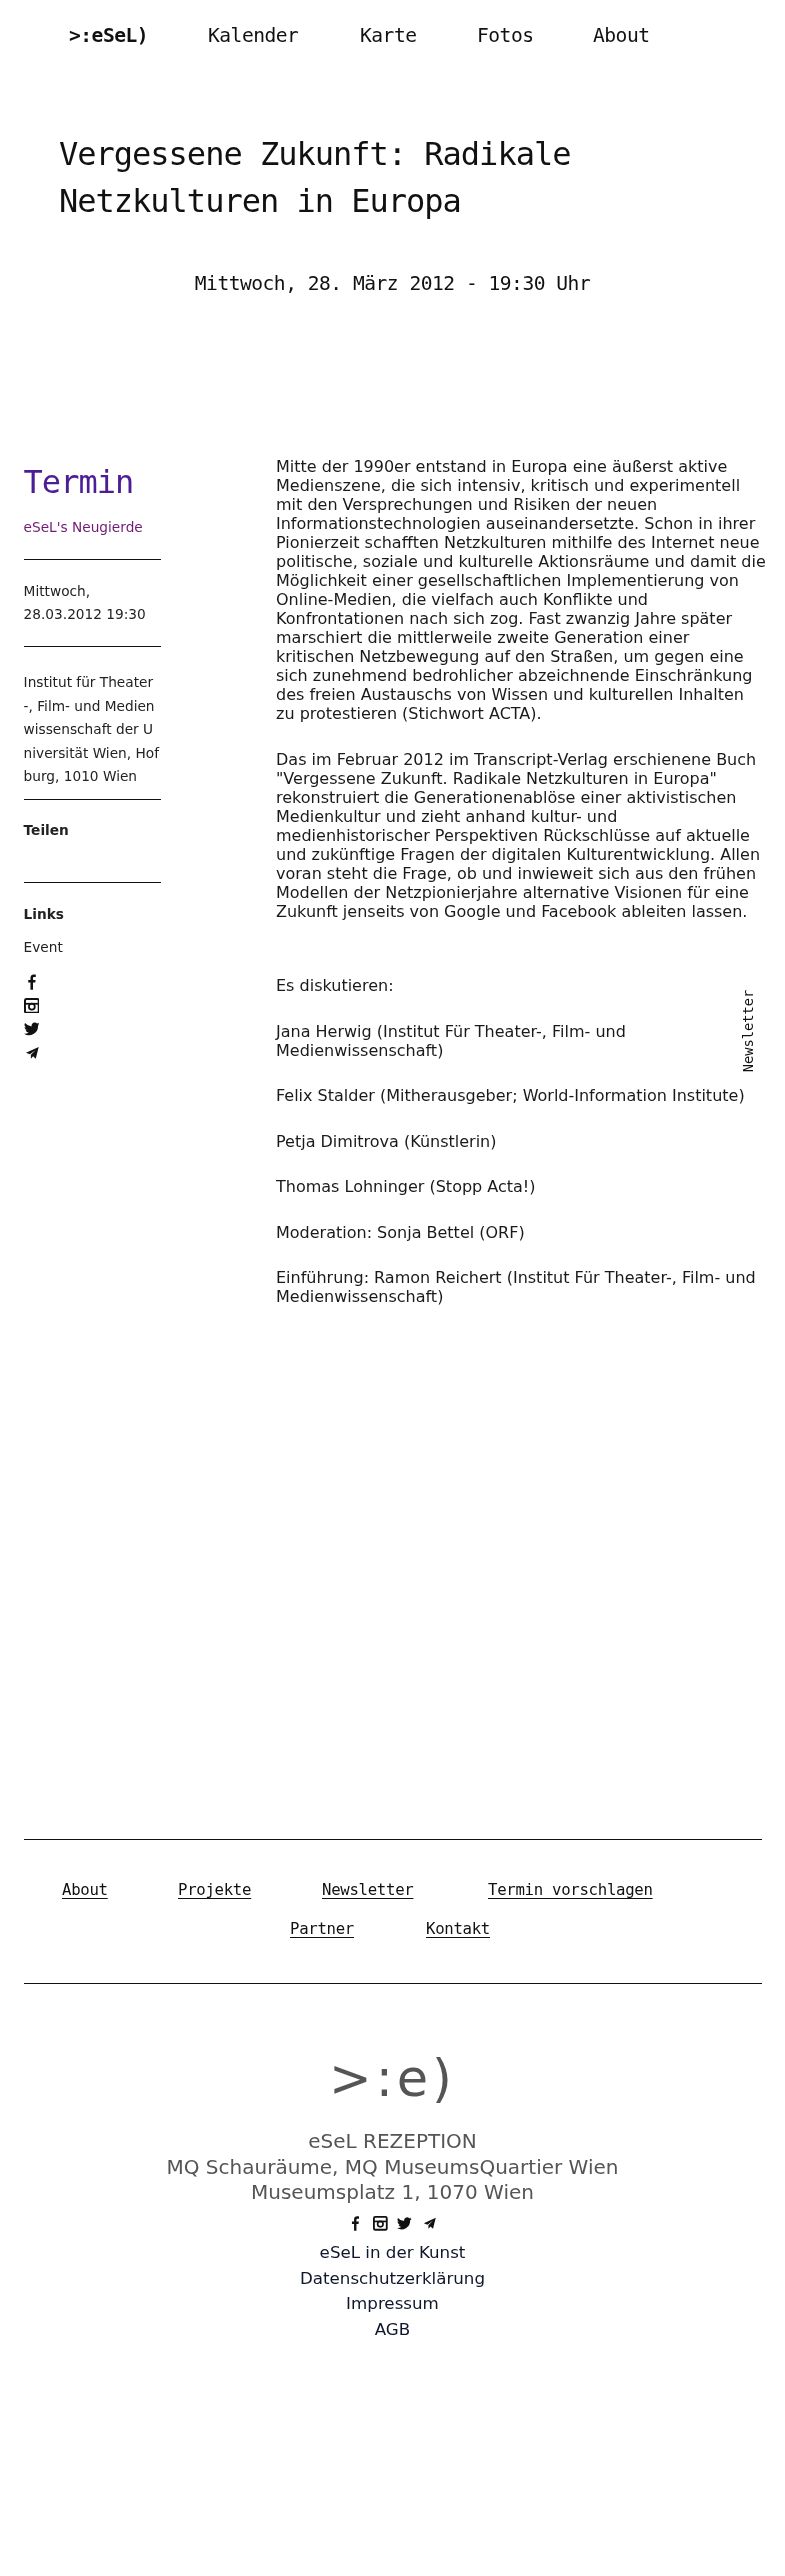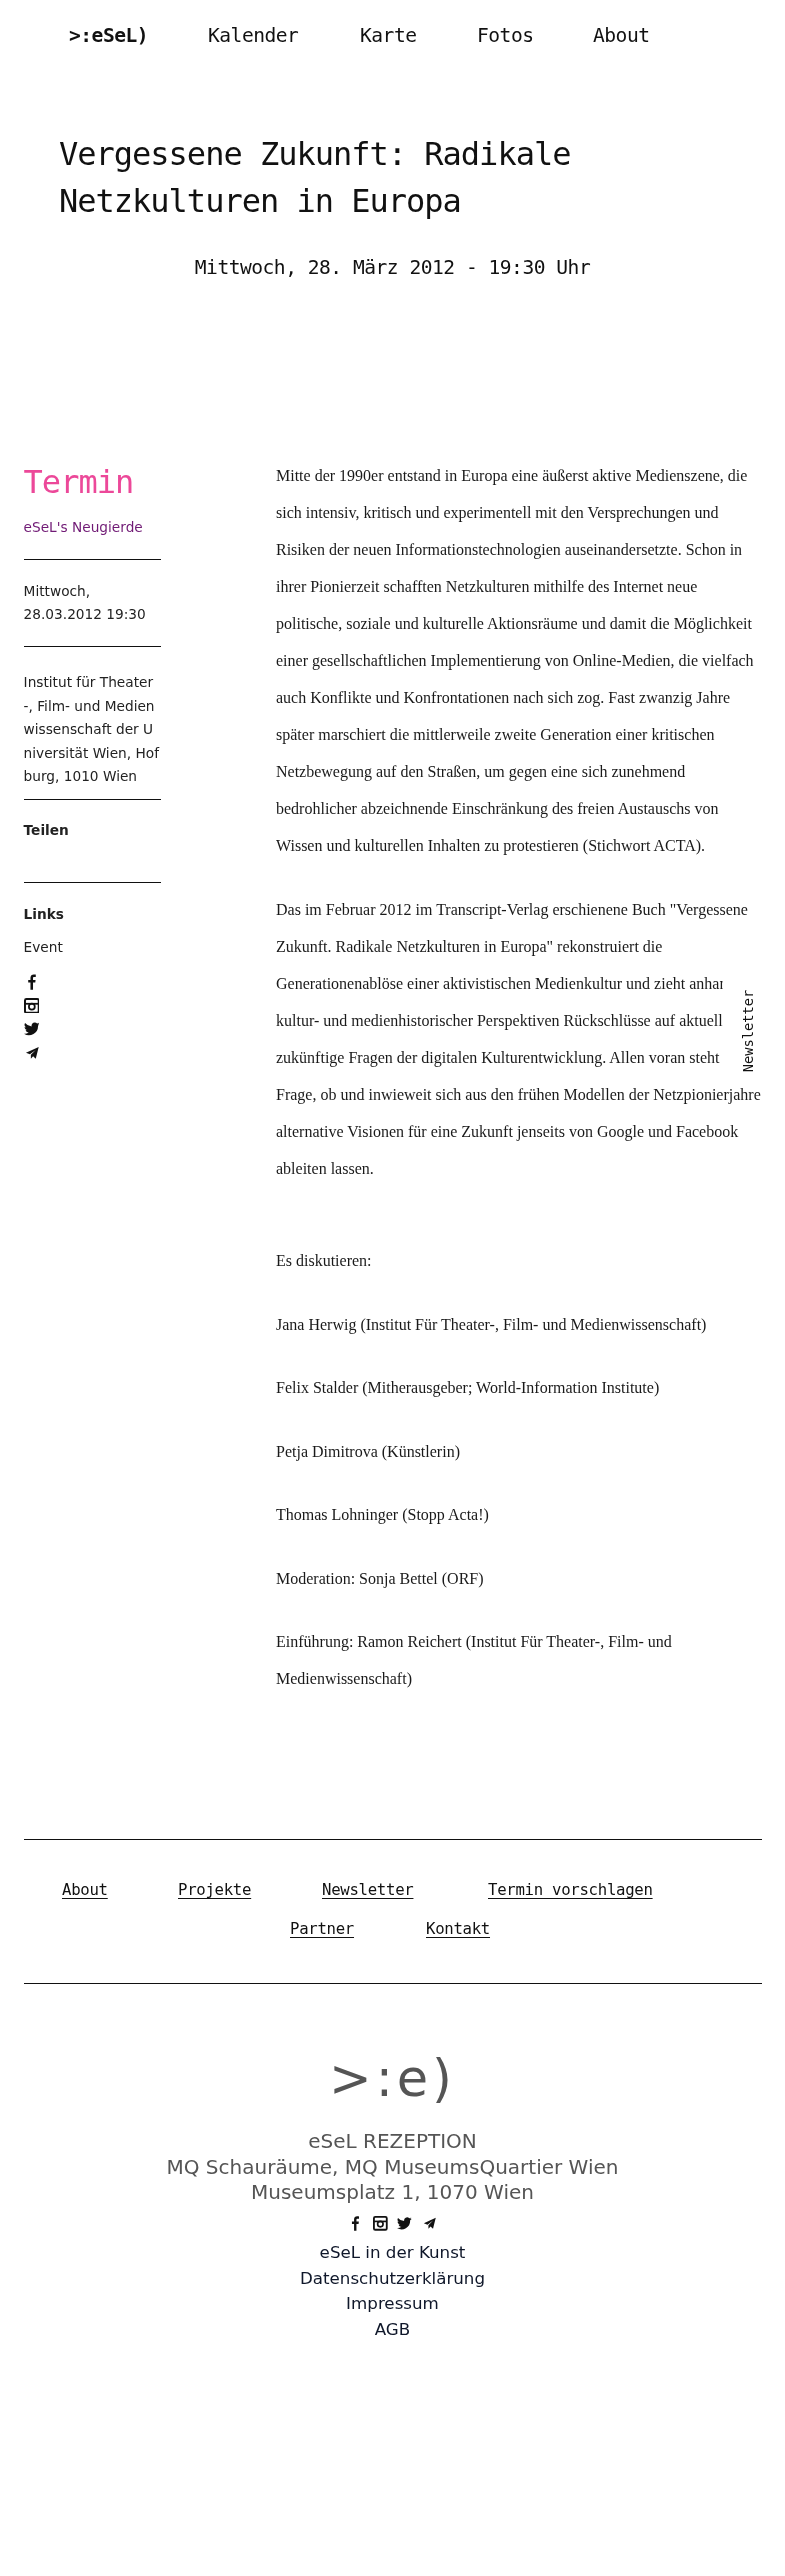--- a/index.html
+++ b/index.html
@@ -9,38 +9,38 @@
   
   .topnav { position:absolute; top:0; left:0; width:785px; height:71px; }
   .topnav a { position:absolute; top:23.6px; font-family:"DejaVu Sans Mono", monospace;
               font-size:19.6px; color:#111; text-decoration:none; letter-spacing:-0.5px; }
   .topnav .logo { left:69px; font-weight:bold; }
 
   
   .title { position:absolute; top:131px; left:59px; width:667px; text-align:left;
            font-family:"DejaVu Sans Mono", monospace; font-size:32px; line-height:47px;
            letter-spacing:-1px; margin:0; font-weight:normal; }
-  .date { position:absolute; top:256px; left:0; width:785px; text-align:center;
+  .date { position:absolute; top:272px; left:0; width:785px; text-align:center;
           font-family:"DejaVu Sans Mono", monospace; font-size:19.6px; letter-spacing:-0.5px; }
 
   
   .sidebar { position:absolute; top:461px; left:23.6px; width:137px; font-size:13.7px; line-height:23.6px; color:#222; }
   .sidebar h2 { font-family:"DejaVu Sans Mono", monospace; font-weight:normal; font-size:32px;
-                margin:0 0 11.8px 0; line-height:43px; letter-spacing:-1px; color:#ec4899; }
+                margin:0 0 11.8px 0; line-height:43px; letter-spacing:-1px; color:#4c1d95; }
   .sidebar p { margin:0 0 9.8px 0; }
   .sidebar hr { border:0; border-top:1.5px solid #111; margin:19.6px 0 19.6px 0; }
   .sidebar .links-h { font-weight:bold; margin-top:7.9px; }
 
   
   .share { position:absolute; left:17.7px; top:974px; width:43px; height:100px; background:#fff;
            display:flex; flex-direction:column; align-items:flex-start; gap:7.9px; padding-left:5.9px; }
   .share svg { width:15.7px; height:15.7px; display:block; }
 
   
-  .main { position:absolute; top:457px; left:276px; width:491px; font-size:16px; line-height:37px; color:#1a1a1a;font-family:Liberation Serif, serif; }
+  .main { position:absolute; top:457px; left:276px; width:491px; font-size:16px; line-height:19px; color:#1a1a1a; }
   .main p { margin:0 0 26.5px 0; }
   .main .gap { height:29px; }
   .main .gap-big { height:84px; }
 
   
   .nl-tab { position:absolute; left:723px; top:974px; width:62px; height:113px; background:#fff; }
   .nl-tab span { position:absolute; left:24.5px; top:57px; transform:translate(-50%,-50%) rotate(-90deg);
                  font-family:"DejaVu Sans Mono", monospace; font-size:13.7px; white-space:nowrap; color:#111; }
 
   

